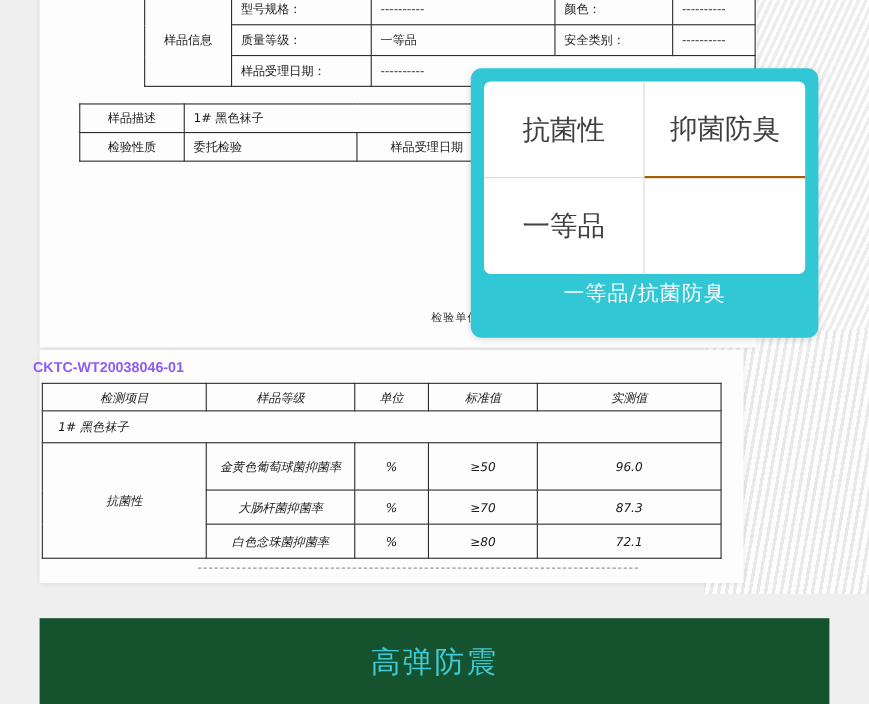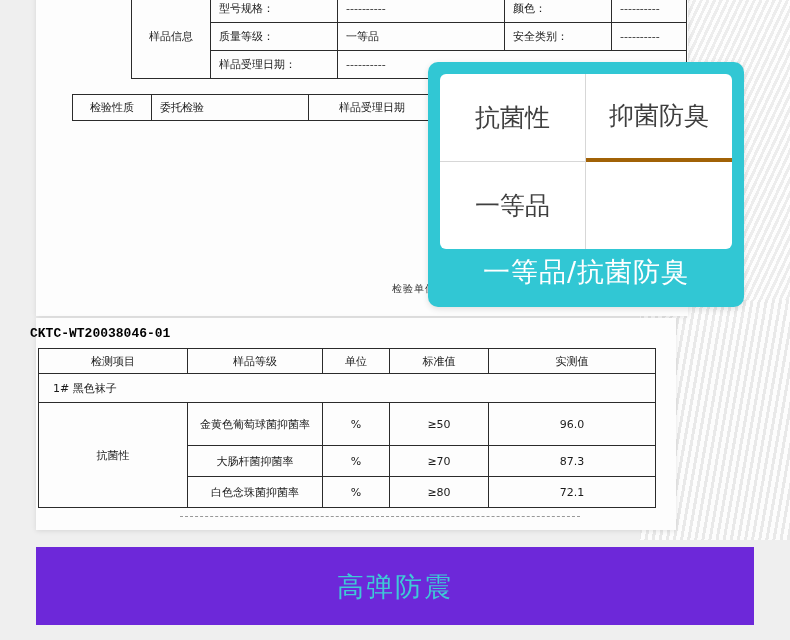--- a/index.html
+++ b/index.html
@@ -106,34 +106,35 @@
     font-family: "DejaVu Sans", sans-serif;
     letter-spacing: 1px;
   }
 
   
   .report-no {
     position: absolute;
     left: 30px; top: 326px;
     font-size: 13px;
     font-weight: bold;
-    color: #000000;
-    font-family: Liberation Mono, monospace;
+    color: #8b5cf6;
+    font-family: Liberation Sans, sans-serif;
     letter-spacing: 0px;
   }
 
   
   .res-table {
     position: absolute;
     left: 38px; top: 348px;
     width: 618px;
     border-collapse: collapse;
     font-size: 11px;
     font-family: "DejaVu Sans", sans-serif;
     color: #1a1a1a;
+    font-style: italic;
   }
   .res-table th, .res-table td {
     border: 1px solid #2b2b2b;
     padding: 4px 4px;
     text-align: center;
     vertical-align: middle;
   }
   .res-table th { font-weight: normal; height: 16px; }
   .res-table td.h { height: 18px; }
   .row-sample td {
@@ -170,39 +171,39 @@
   }
   .callout-cell {
     display: flex;
     align-items: center;
     justify-content: center;
     font-size: 25px;
     color: #3f3f3f;
     font-family: "DejaVu Sans", sans-serif;
   }
   .callout-inner .callout-cell:nth-child(1) { border-right: 1px solid #d7d7d7; border-bottom: 1px solid #d7d7d7; }
-  .callout-inner .callout-cell:nth-child(2) { border-bottom: 4px solid #a16207; }
+  .callout-inner .callout-cell:nth-child(2) { border-bottom: 2px solid #a16207; }
   .callout-inner .callout-cell:nth-child(3) { border-right: 1px solid #d7d7d7; }
   .callout-tagline {
     position: absolute;
     left: 0; top: 192px;
     width: 316px;
     text-align: center;
     color: #ffffff;
-    font-size: 27px;
+    font-size: 19px;
     font-family: "DejaVu Sans", sans-serif;
     letter-spacing: 1px;
   }
 
   
   .banner {
     position: absolute;
-    left: 36px; top: 547px;
+    left: 36px; top: 562px;
     width: 718px; height: 78px;
-    background: #6d28d9;
+    background: #14532d;
   }
   .banner-text {
     position: absolute;
     left: 0; top: 22px;
     width: 718px;
     text-align: center;
     font-size: 27px;
     color: #3ecad6;
     font-family: "DejaVu Sans", sans-serif;
     letter-spacing: 2px;
@@ -235,20 +236,24 @@
       </tr>
       <tr>
         <td>样品受理日期：</td>
         <td colspan="3" class="dots">----------</td>
       </tr>
     </tbody>
       </table>
 
     <table class="cert std-table">
       <tbody>
+          <tr>
+        <td class="lbl-cell cell-center" style="width:78px">样品描述</td>
+        <td colspan="3">1#  黑色袜子</td>
+      </tr>
       <tr>
         <td class="lbl-cell cell-center">检验性质</td>
         <td style="width:140px">委托检验</td>
         <td class="cell-center" style="width:110px">样品受理日期</td>
         <td class="cell-center">2020-06-08</td>
       </tr>
     </tbody>
       </table>
 
     <div class="seal-text">检验单位盖章</div>

